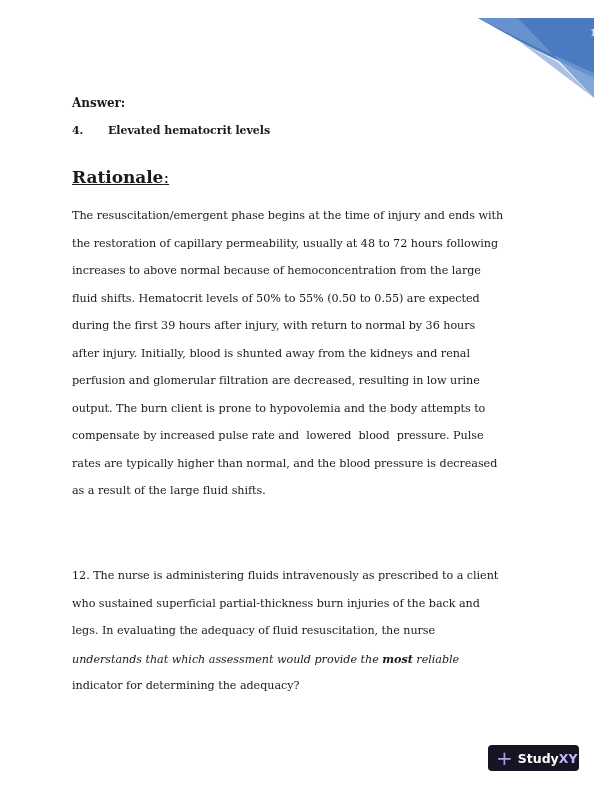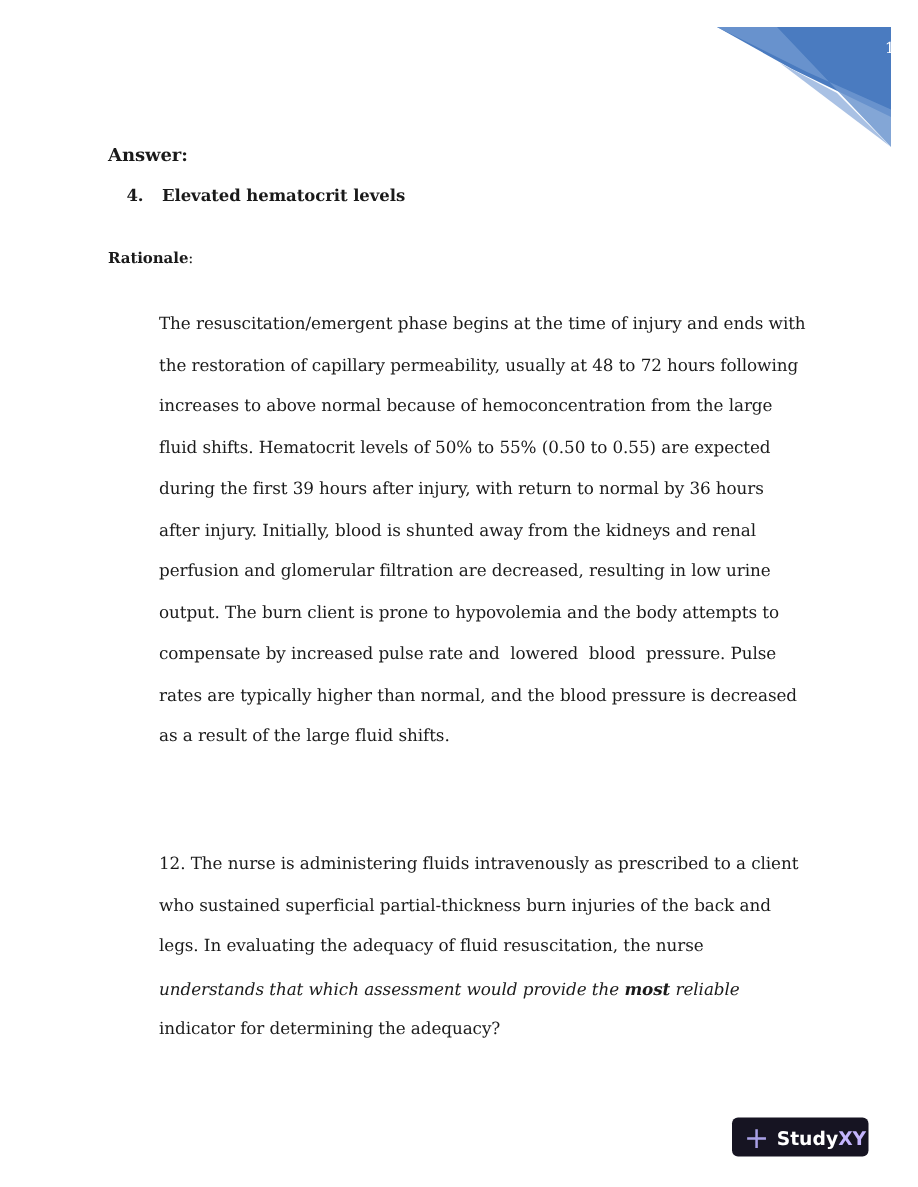--- a/index.html
+++ b/index.html
@@ -46,37 +46,36 @@
       font-weight: bold;
       font-size: 12px;
     }
     .answer-choice {
       position: absolute;
       top: 28px;
       left: 0;
       font-weight: bold;
       font-size: 11px;
       white-space: nowrap;
-      text-align: center;
     }
     .answer-choice .num {
       display: inline-block;
       width: 36px;
     }
     .rationale-label {
       position: absolute;
       top: 71px;
       left: 0;
-      font-size: 10px;
+      font-size: 17px;
+      text-decoration: underline;
     }
     .paragraph {
       position: absolute;
       left: 0;
       width: 480px;
-      margin-left: 34px;
     }
     .paragraph .line {
       height: 27.5px;
       line-height: 16px;
       white-space: nowrap;
     }
     .rationale-body { top: 112px; }
     .question-body { top: 472px; }
     .logo {
       position: absolute;

